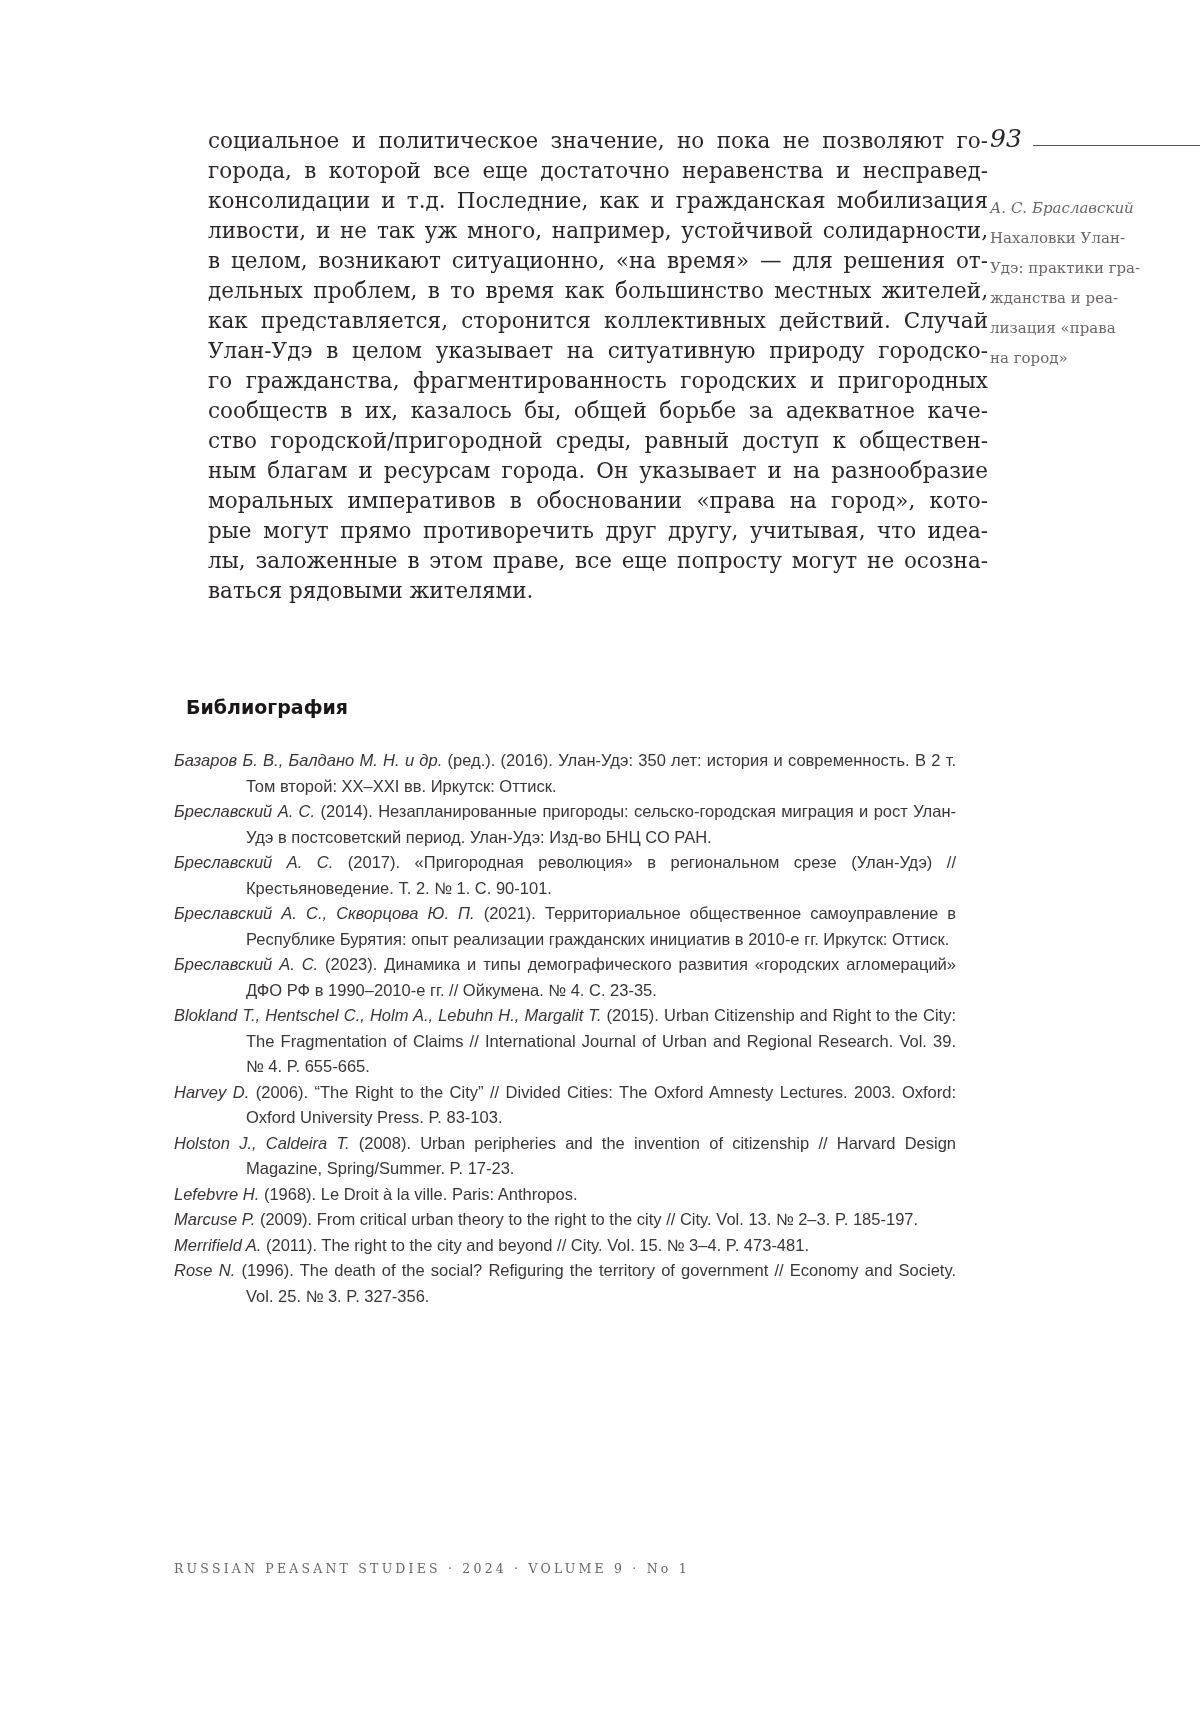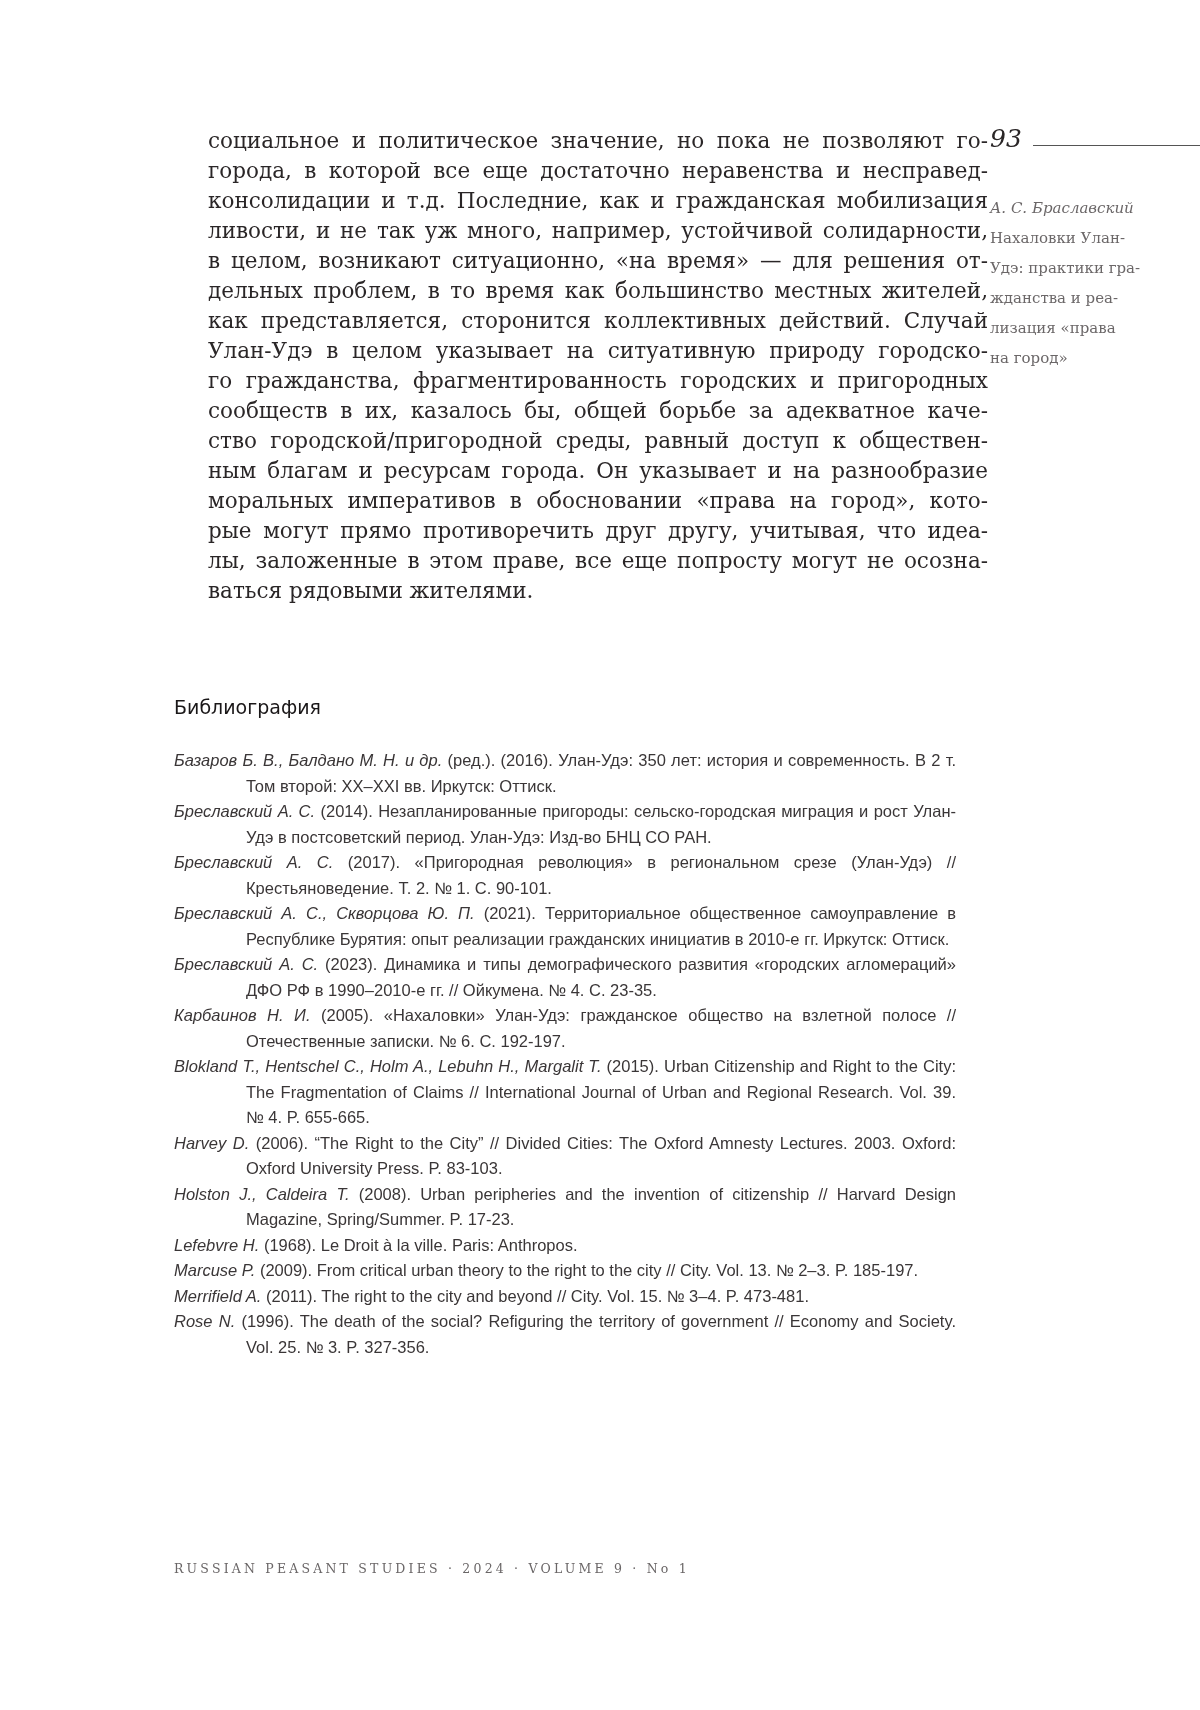--- a/index.html
+++ b/index.html
@@ -18,22 +18,22 @@
     }
     .header-rule { position: absolute; left: 1033px; top: 145px; width: 167px; height: 1px; background: #555; }
     .sidebar {
       position: absolute; left: 990px; top: 193px; width: 200px;
       font-family: "DejaVu Serif", "Liberation Serif", serif;
       font-size: 15px; line-height: 30px; color: #6b6768;
     }
     .sidebar .author { font-style: italic; display: block; }
     .sidebar .line { display: block; white-space: nowrap; }
     .biblio-heading {
-      position: absolute; left: 174px; top: 696px;
-      font-family: "DejaVu Sans", "Liberation Sans", sans-serif; font-weight: normal;
+      position: absolute; left: 186px; top: 696px;
+      font-family: "DejaVu Sans", "Liberation Sans", sans-serif; font-weight: bold;
       font-size: 19px; color: #1a1718;
     }
     .biblio {
       position: absolute; left: 174px; top: 748px; width: 782px;
       font-family: "Liberation Sans", "DejaVu Sans", sans-serif;
       font-size: 16.5px; line-height: 25.5px; color: #3a3637;
     }
     .bib-entry { padding-left: 72px; text-indent: -72px; text-align: justify; }
     .bib-entry .authors { font-style: italic; }
     .footer {
@@ -77,21 +77,20 @@
     <span class="line last">ваться рядовыми жителями.</span>
   </div>
 
 <div class="biblio-heading">Библиография</div>
 <div class="biblio" id="biblio">
     <div class="bib-entry"><span class="authors">Базаров Б. В., Балдано М. Н. и др.</span><span> (ред.). (2016). Улан-Удэ: 350 лет: история и современность. В 2 т. Том второй: XX–XXI вв. Иркутск: Оттиск.</span></div>
     <div class="bib-entry"><span class="authors">Бреславский А. С.</span><span> (2014). Незапланированные пригороды: сельско-городская миграция и рост Улан-Удэ в постсоветский период. Улан-Удэ: Изд-во БНЦ СО РАН.</span></div>
     <div class="bib-entry"><span class="authors">Бреславский А. С.</span><span> (2017). «Пригородная революция» в региональном срезе (Улан-Удэ) // Крестьяноведение. Т. 2. № 1. С. 90-101.</span></div>
     <div class="bib-entry"><span class="authors">Бреславский А. С., Скворцова Ю. П.</span><span> (2021). Территориальное общественное самоуправление в Республике Бурятия: опыт реализации гражданских инициатив в 2010-е гг. Иркутск: Оттиск.</span></div>
     <div class="bib-entry"><span class="authors">Бреславский А. С.</span><span> (2023). Динамика и типы демографического развития «городских агломераций» ДФО РФ в 1990–2010-е гг. // Ойкумена. № 4. С. 23-35.</span></div>
-    <div class="bib-entry"><span class="authors">Карбаинов Н. И.</span><span> (2005). «Нахаловки» Улан-Удэ: гражданское общество на взлетной полосе // Отечественные записки. № 6. С. 192-197.</span></div>
     <div class="bib-entry"><span class="authors">Blokland T., Hentschel C., Holm A., Lebuhn H., Margalit T.</span><span> (2015). Urban Citizenship and Right to the City: The Fragmentation of Claims // International Journal of Urban and Regional Research. Vol. 39. № 4. P. 655-665.</span></div>
     <div class="bib-entry"><span class="authors">Harvey D.</span><span> (2006). “The Right to the City” // Divided Cities: The Oxford Amnesty Lectures. 2003. Oxford: Oxford University Press. P. 83-103.</span></div>
     <div class="bib-entry"><span class="authors">Holston J., Caldeira T.</span><span> (2008). Urban peripheries and the invention of citizenship // Harvard Design Magazine, Spring/Summer. P. 17-23.</span></div>
     <div class="bib-entry"><span class="authors">Lefebvre H.</span><span> (1968). Le Droit à la ville. Paris: Anthropos.</span></div>
     <div class="bib-entry"><span class="authors">Marcuse P.</span><span> (2009). From critical urban theory to the right to the city // City. Vol. 13. № 2–3. P. 185-197.</span></div>
     <div class="bib-entry"><span class="authors">Merrifield A.</span><span> (2011). The right to the city and beyond // City. Vol. 15. № 3–4. P. 473-481.</span></div>
     <div class="bib-entry"><span class="authors">Rose N.</span><span> (1996). The death of the social? Refiguring the territory of government // Economy and Society. Vol. 25. № 3. P. 327-356.</span></div>
   </div>
 
 <div class="footer">RUSSIAN PEASANT STUDIES · 2024 · VOLUME 9 · No 1</div>

